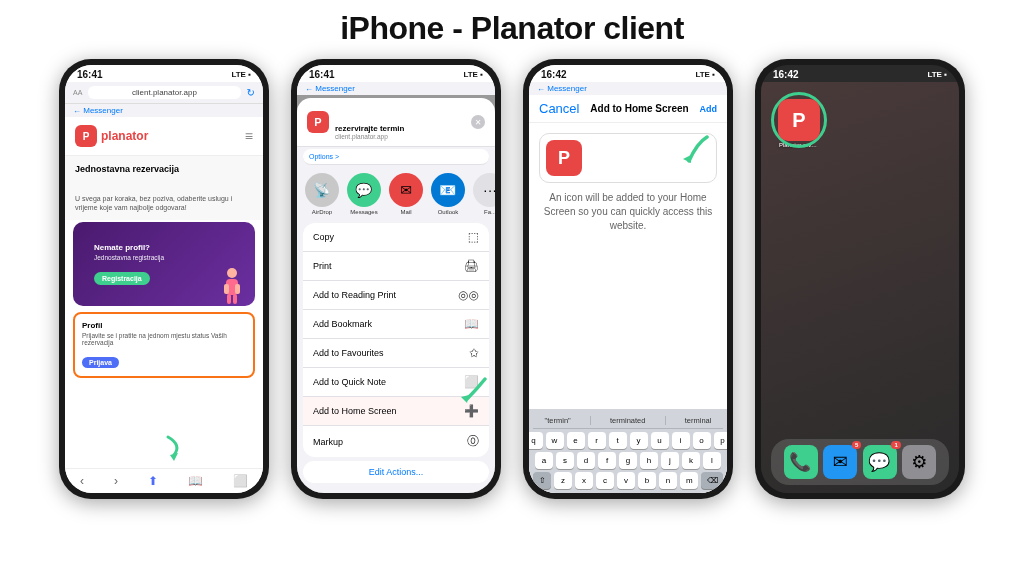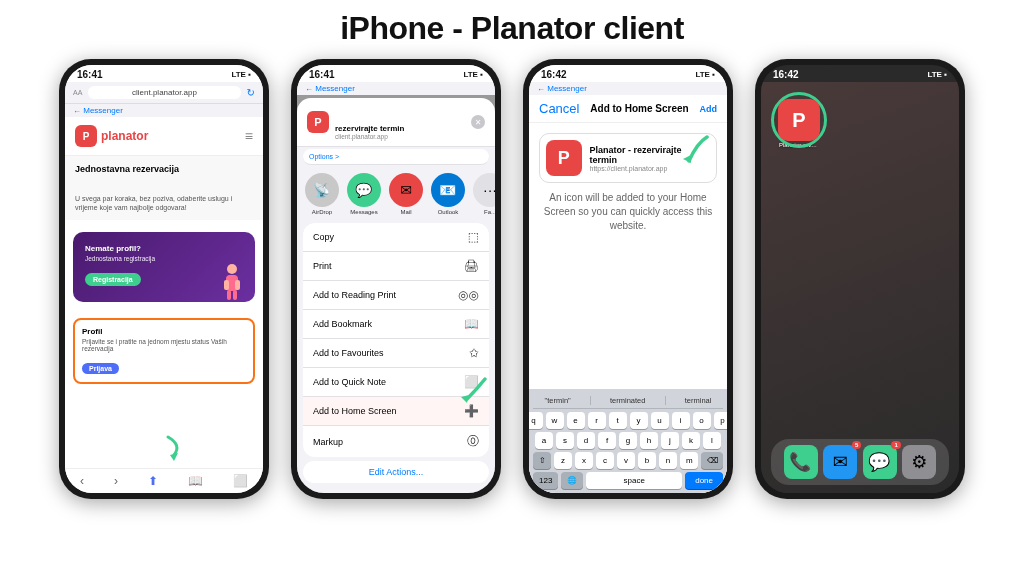--- a/index.html
+++ b/index.html
@@ -116,23 +116,23 @@
     }
     .planator-logo-text { font-size: 12px; font-weight: 700; color: #e84545; }
     .hero-section {
       padding: 8px 10px;
       background: #f8f8f8;
     }
     .hero-title { font-size: 9px; font-weight: 700; margin-bottom: 20px; }
     .hero-desc { font-size: 7px; color: #555; line-height: 1.3; }
     .purple-card {
       background: linear-gradient(135deg, #4a1a6e, #6b2fa0);
-      margin: 12px 8px;
+      margin: 2px 8px;
       border-radius: 10px;
-      padding: 12px;
+      padding: 21px;
       color: #fff;
       position: relative;
       min-height: 70px;
     }
     .purple-card-title { font-size: 8px; font-weight: 700; margin-bottom: 2px; }
     .purple-card-desc { font-size: 6.5px; opacity: 0.9; margin-bottom: 6px; }
     .btn-registracija {
       background: #3ecf8e;
       color: #fff;
       border-radius: 12px;
@@ -659,24 +659,20 @@
           <span class="cancel-btn">Cancel</span>
           <span class="add-home-title">Add to Home Screen</span>
           <span class="add-btn">Add</span>
         </div>
 
         <div class="add-home-body">
           <div class="add-home-app">
             <div class="add-home-app-icon">
               <span style="font-size:18px;font-weight:700;color:#fff;">P</span>
             </div>
-            <div class="add-home-app-info">
-              <div class="add-home-app-name">Planator - rezervirajte termin</div>
-              <div class="add-home-app-url">https://client.planator.app</div>
-            </div>
           </div>
           <div class="add-home-desc">An icon will be added to your Home Screen so you can quickly access this website.</div>
         </div>
 
         <div class="keyboard-area">
           <div class="keyboard-suggestions">
             <span class="kb-suggestion">"termin"</span>
             <span style="width:1px;background:#b0b5bc;align-self:stretch;"></span>
             <span class="kb-suggestion">terminated</span>
             <span style="width:1px;background:#b0b5bc;align-self:stretch;"></span>
@@ -710,26 +706,20 @@
               <span class="kb-key-dark">⇧</span>
               <span class="kb-key">z</span>
               <span class="kb-key">x</span>
               <span class="kb-key">c</span>
               <span class="kb-key">v</span>
               <span class="kb-key">b</span>
               <span class="kb-key">n</span>
               <span class="kb-key">m</span>
               <span class="kb-key-dark">⌫</span>
             </div>
-            <div class="kb-row">
-              <span class="kb-key-dark">123</span>
-              <span class="kb-key-dark">🌐</span>
-              <span class="kb-key-space">space</span>
-              <span class="kb-key-blue">done</span>
-            </div>
           </div>
         </div>
       </div>
 
       <div style="position:absolute;top:68px;right:18px;pointer-events:none;z-index:30;">
         <svg width="40" height="35" viewBox="0 0 40 35">
           <path d="M38 4 Q28 10 20 28" stroke="#3ecf8e" stroke-width="3.5" fill="none" stroke-linecap="round"></path>
           <polygon points="14,26 22,22 22,30" fill="#3ecf8e"></polygon>
         </svg>
       </div>

